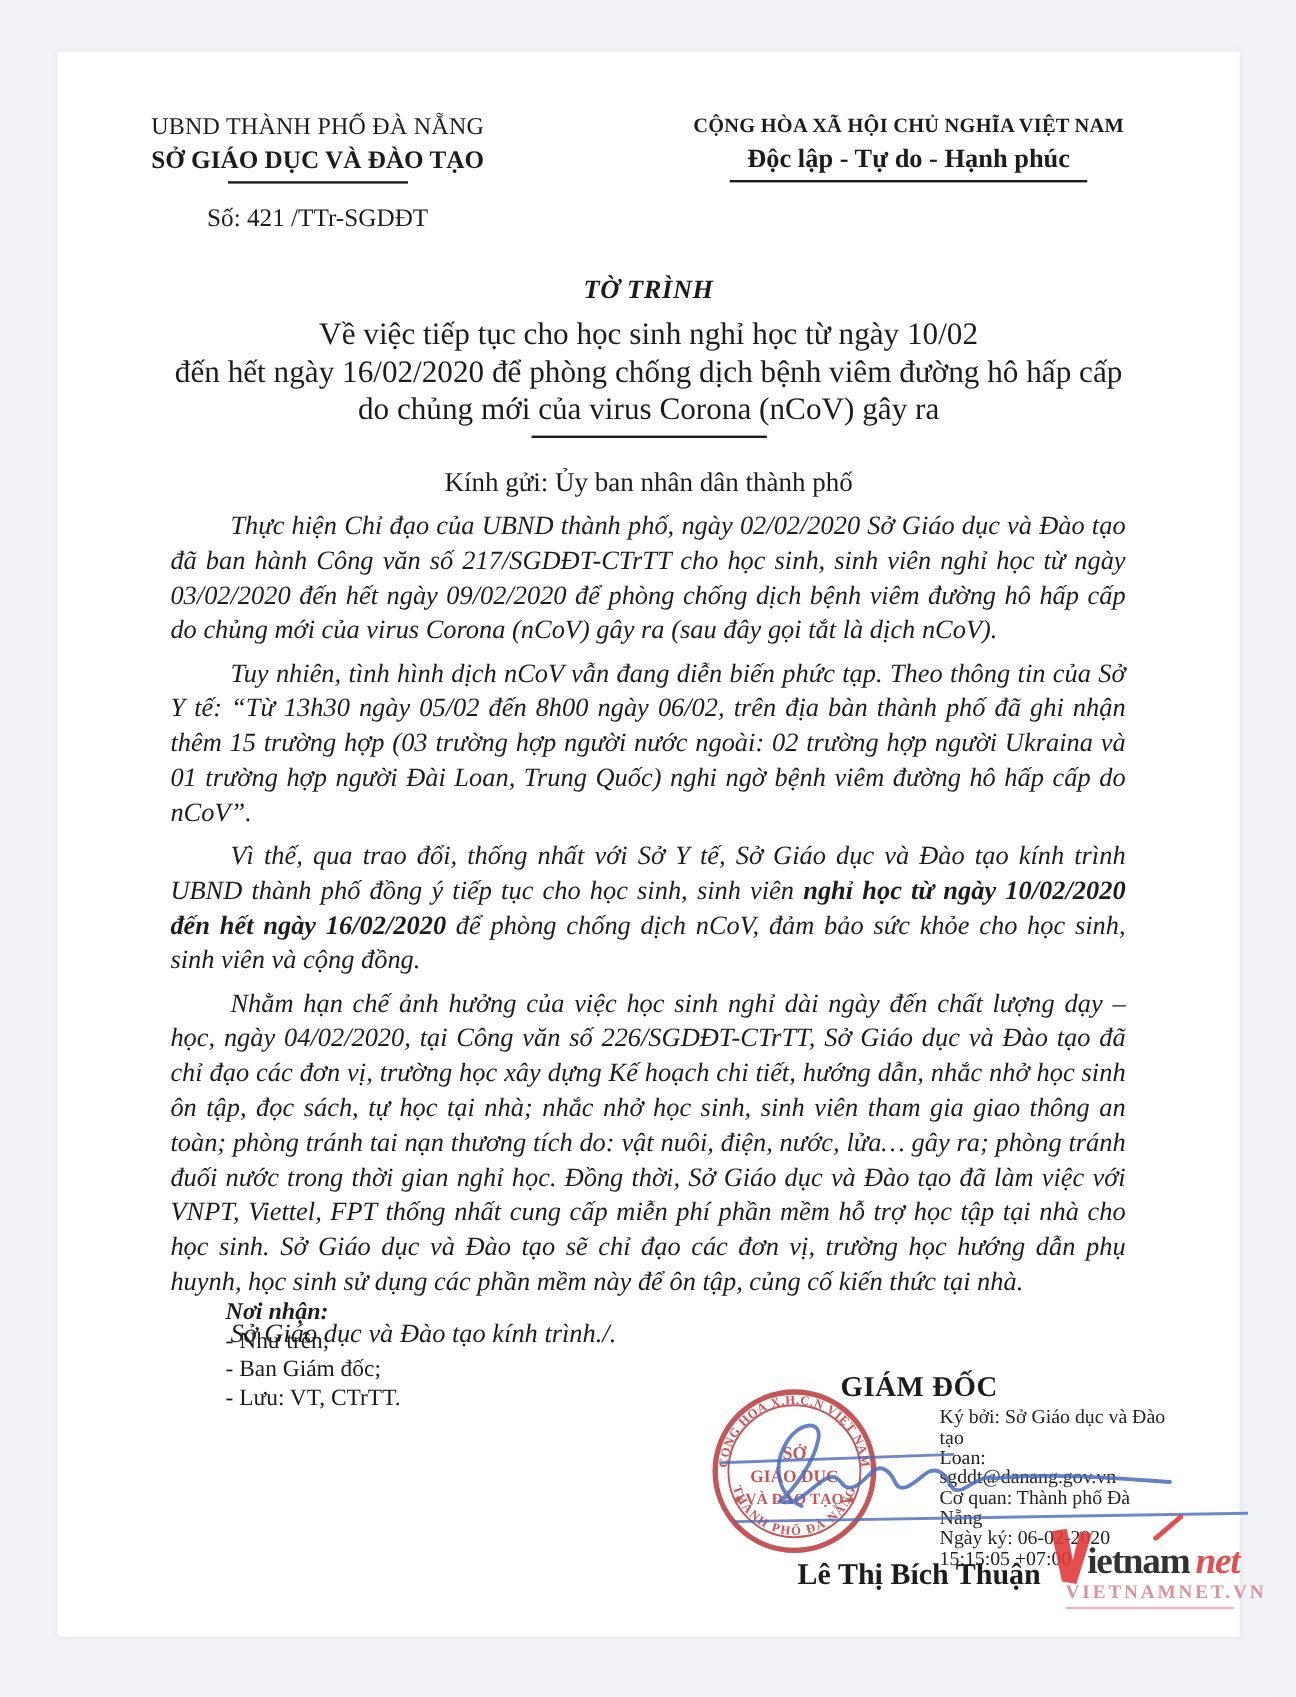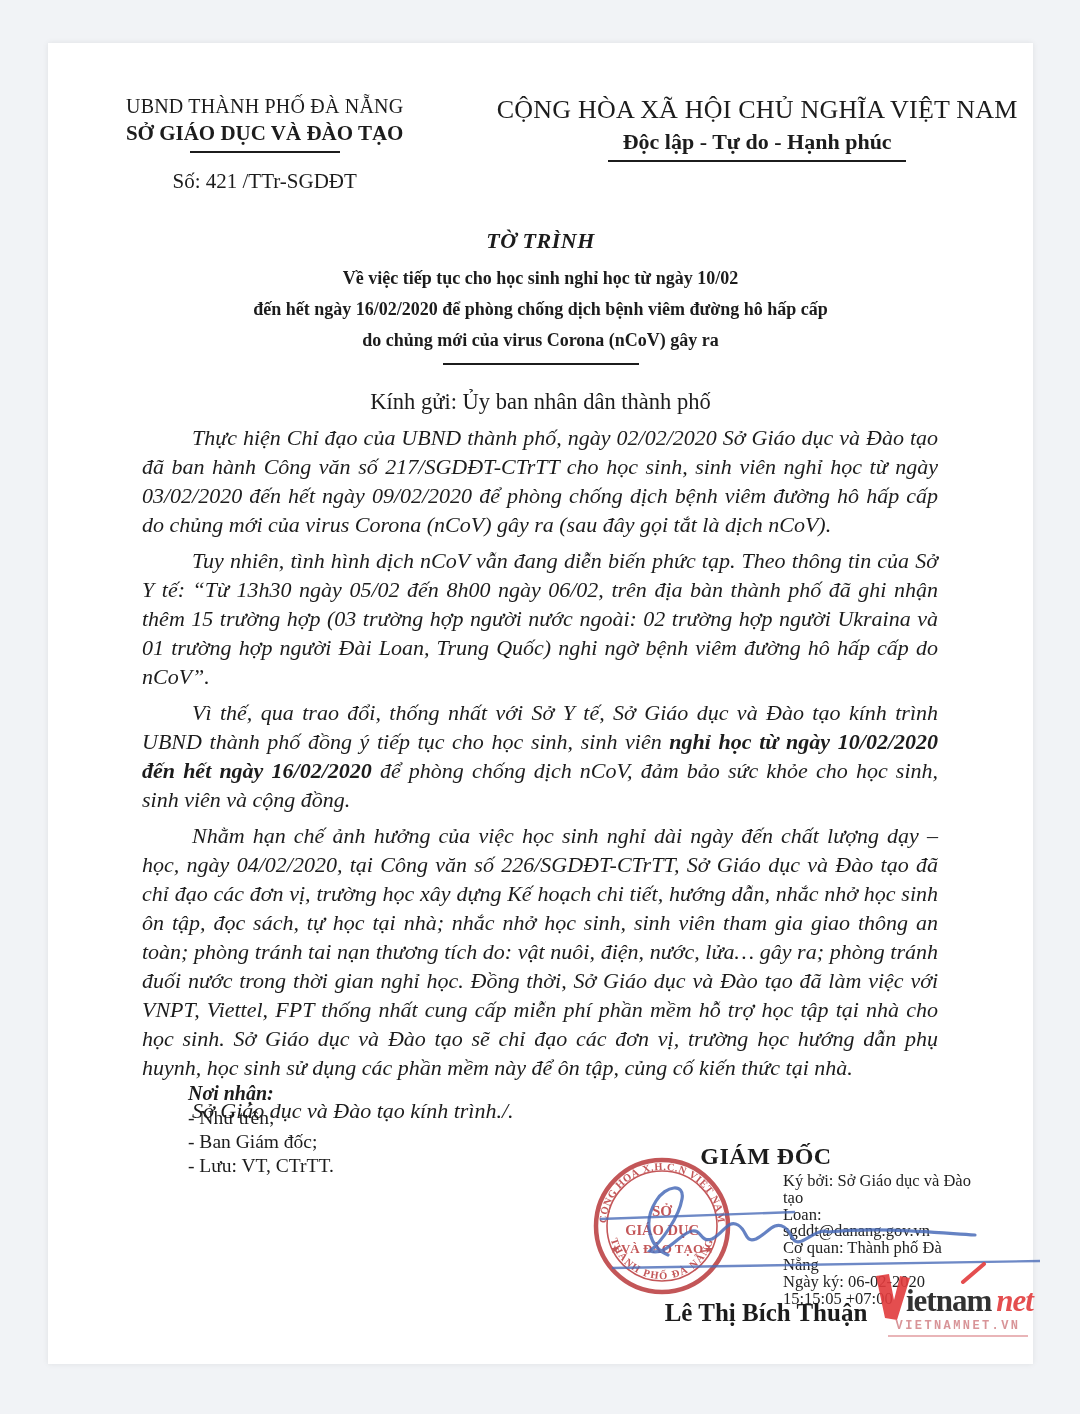--- a/index.html
+++ b/index.html
@@ -23,27 +23,27 @@
     padding-top:52px;
   }
   .hdr-left{width:44%;text-align:center;}
   .hdr-right{width:56%;text-align:center;}
   .org-parent{font-size:20px;letter-spacing:.2px;}
   .org-name{font-size:21px;font-weight:bold;margin-top:3px;}
   .u-line{height:2px;background:#1c1c1c;margin:5px auto 0 auto;}
   .u-org{width:150px;}
   .u-motto{width:298px;height:2px;}
   .doc-number{font-size:21px;margin-top:16px;}
-  .motto1{font-size:26px;font-weight:normal;letter-spacing:.2px;}
+  .motto1{font-size:17px;font-weight:bold;letter-spacing:.2px;}
   .motto2{font-size:22px;font-weight:bold;margin-top:4px;}
   .dateline{font-size:21px;font-style:italic;margin-top:14px;}
   
   .title-block{text-align:center;margin-top:34px;padding:0 70px;}
   .doc-type{font-size:22px;font-weight:bold;letter-spacing:.5px;font-style:italic;}
-  .subject{font-size:18px;font-weight:bold;line-height:31px;margin-top:9px;}
+  .subject{font-size:26px;font-weight:normal;line-height:31px;margin-top:9px;}
   .u-title{width:196px;height:2px;margin-top:7px;}
   .salutation{font-size:22.5px;text-align:center;margin-top:24px;}
   
   .doc-body{padding:8px 95px 0 94px;}
   .doc-body p{
     margin:0 0 7px 0;
     font-size:22px;
     line-height:29px;
     text-align:justify;
     text-indent:50px;
@@ -67,22 +67,22 @@
     text-align:center;font-size:25px;font-weight:bold;
   }
   .stamp{position:absolute;left:544px;top:1113px;width:140px;height:140px;opacity:.93;}
   .sig-overlay{position:absolute;left:540px;top:1110px;width:460px;height:125px;pointer-events:none;}
   
   .vnn{position:absolute;left:828px;top:1231px;width:160px;opacity:.9;}
   .vnn-row{display:flex;align-items:flex-end;position:relative;height:42px;}
   .vnn-big{font-size:31px;font-weight:bold;line-height:30px;letter-spacing:-1px;}
   .vnn-red{color:#e23b3d;margin-left:5px;font-style:italic;}
   .vnn-sub{
-    font-family:Liberation Mono, monospace;
-    font-size:12px;letter-spacing:2.4px;color:#d4898d;font-weight:bold;
+    font-family:Liberation Serif, serif;
+    font-size:16px;letter-spacing:2.4px;color:#d4898d;font-weight:bold;
     margin-top:3px;text-align:center;
     border-bottom:2px solid #e7aeb1;padding-bottom:2px;width:140px;margin-left:12px;
   }
   .vnn-v{position:absolute;left:0;bottom:-4px;}
   .vnn-tick{position:absolute;left:84px;top:-12px;}
   .vnn-text{margin-left:30px;}
 </style>
 </head>
 <body>
 

